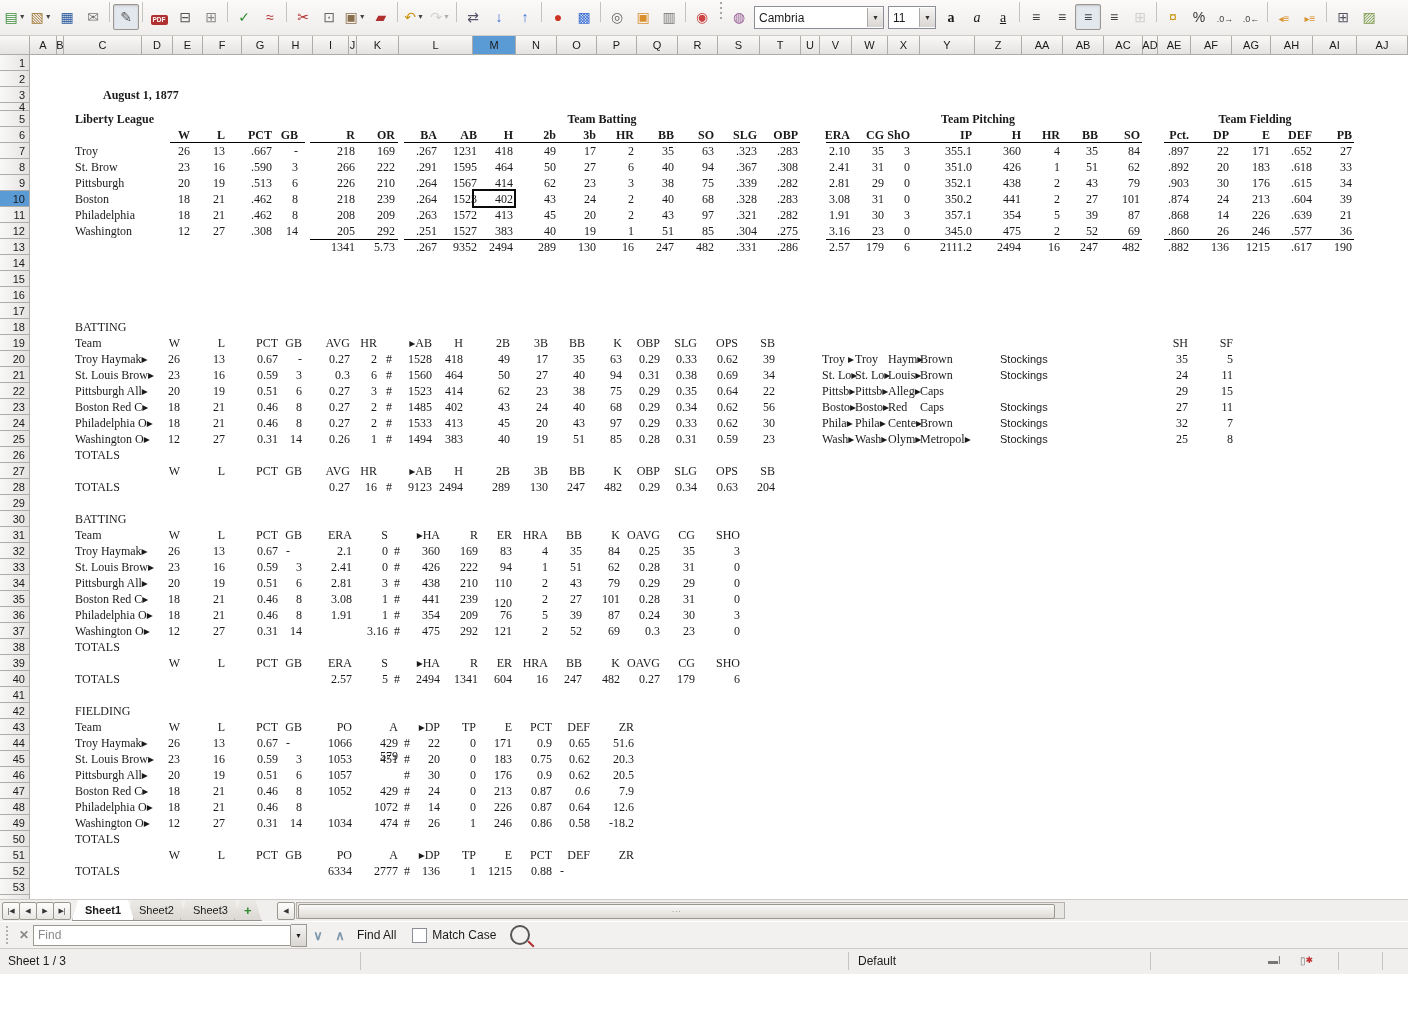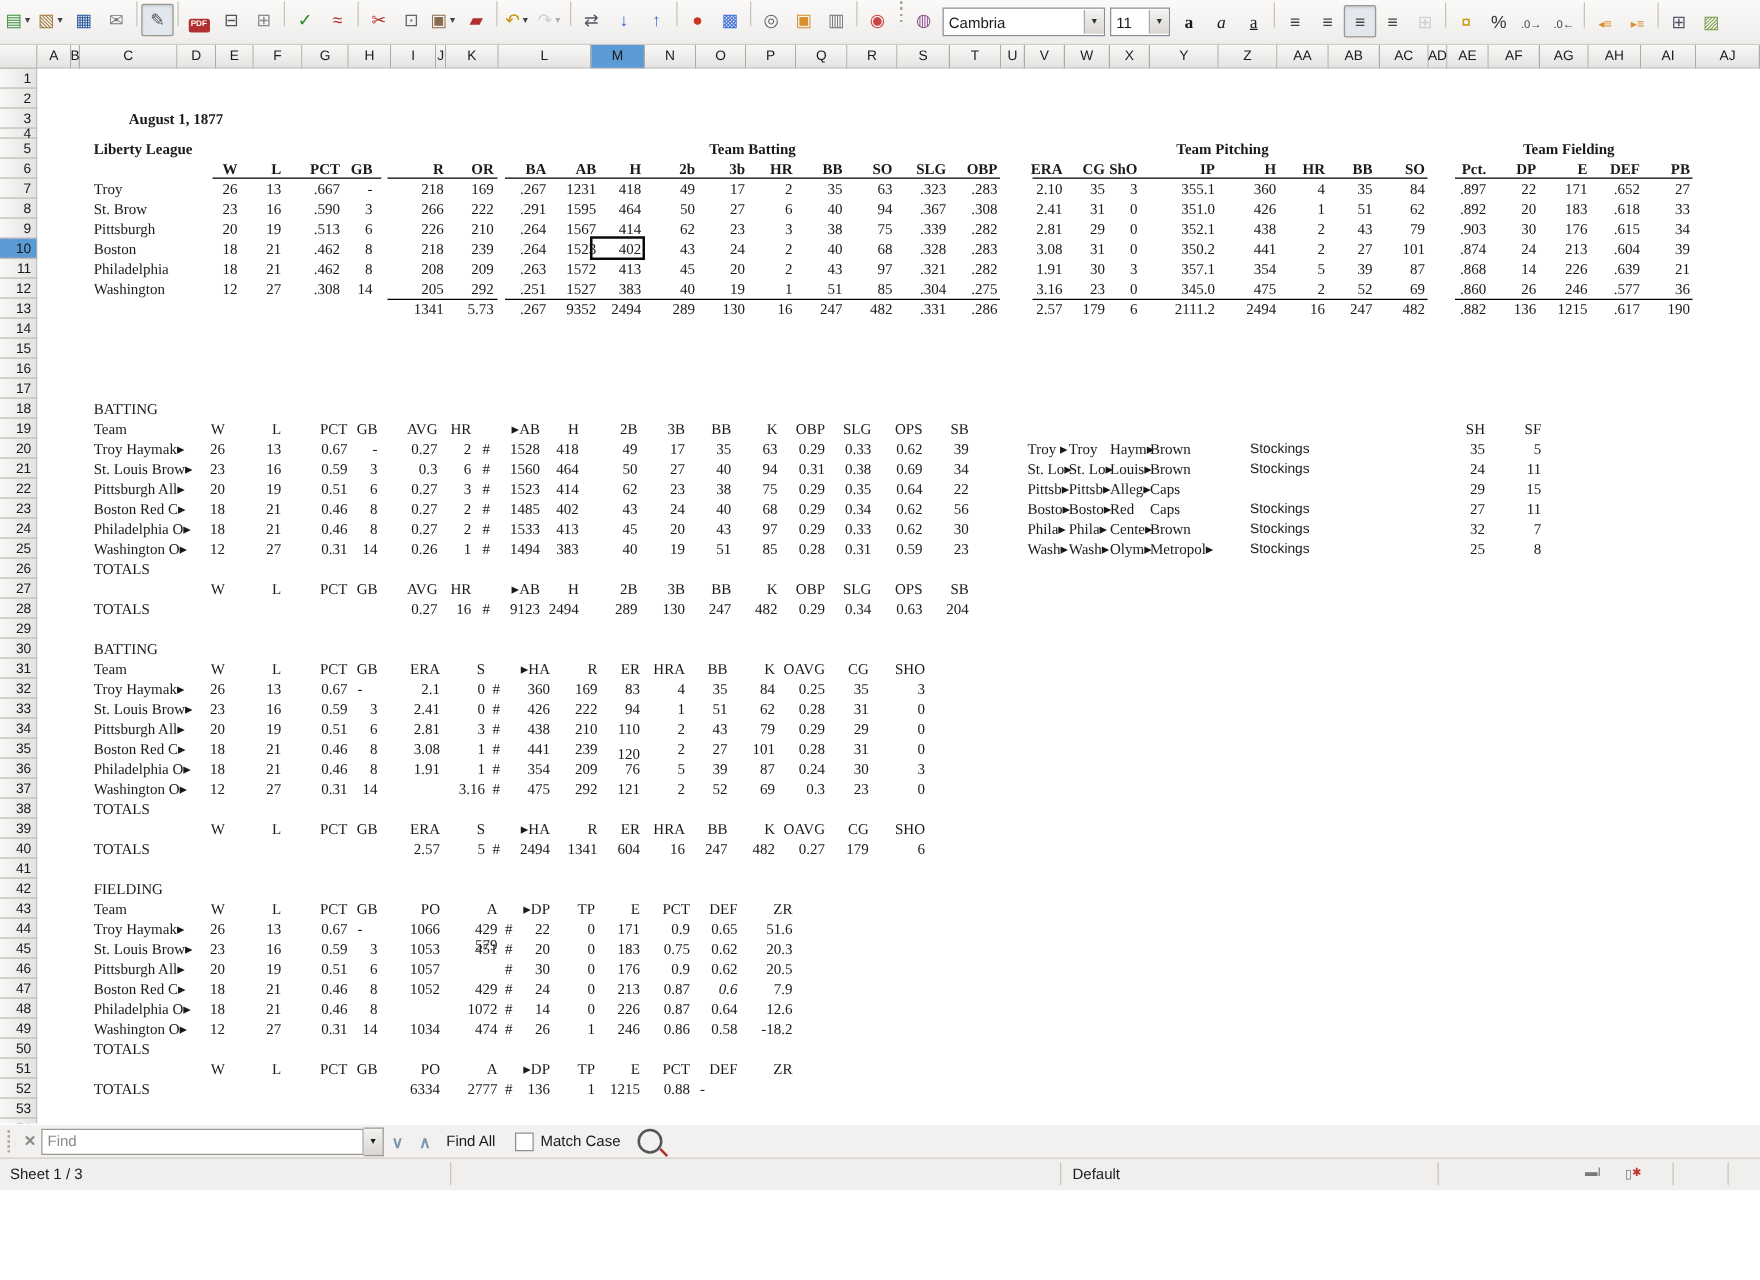--- a/index.html
+++ b/index.html
@@ -1015,20 +1015,34 @@
         <span class="cell rt" style="left: 1133px; width: 70px; top: 360px;">7</span>
         <span class="cell" style="left: 792px; top: 376px;">Wash▸</span>
         <span class="cell" style="left: 825px; top: 376px;">Wash▸</span>
         <span class="cell" style="left: 858px; top: 376px;">Olym▸</span>
         <span class="cell" style="left: 890px; top: 376px;">Metropol▸</span>
         <span class="cell sans" style="left: 970px; top: 376px;">Stockings</span>
         <span class="cell rt" style="left: 1088px; width: 70px; top: 376px;">25</span>
         <span class="cell rt" style="left: 1133px; width: 70px; top: 376px;">8</span>
       </div>
   </div>
+  <div id="tabbar">
+      <span class="navbtn" style="left: 2px;">|◀</span>
+      <span class="navbtn" style="left: 19px;">◀</span>
+      <span class="navbtn" style="left: 36px;">▶</span>
+      <span class="navbtn" style="left: 53px;">▶|</span>
+      <span class="stab active" style="left: 72px;">Sheet1</span>
+      <span class="stab" style="left: 126px;">Sheet2</span>
+      <span class="stab" style="left: 180px;">Sheet3</span>
+      <span class="stab plus" style="left: 234px;">+</span>
+      <span class="navbtn" style="left: 277px; top: 2px;">◀</span>
+      <div id="hscroll" style="left: 296px; width: 769px;">
+        <div id="hthumb" style="left: 1px; width: 755px;">∙∙∙</div>
+      </div>
+    </div>
   <div id="findbar">
     <span id="findgrip"></span>
     <span id="findclose">✕</span>
     <input id="findinput" placeholder="Find" style="">
     <span id="finddrop">▼</span>
     <span class="chev">∨</span>
     <span class="chev">∧</span>
     <span class="findlbl">Find All</span>
     <span id="matchbox"></span>
     <span>Match Case</span>

